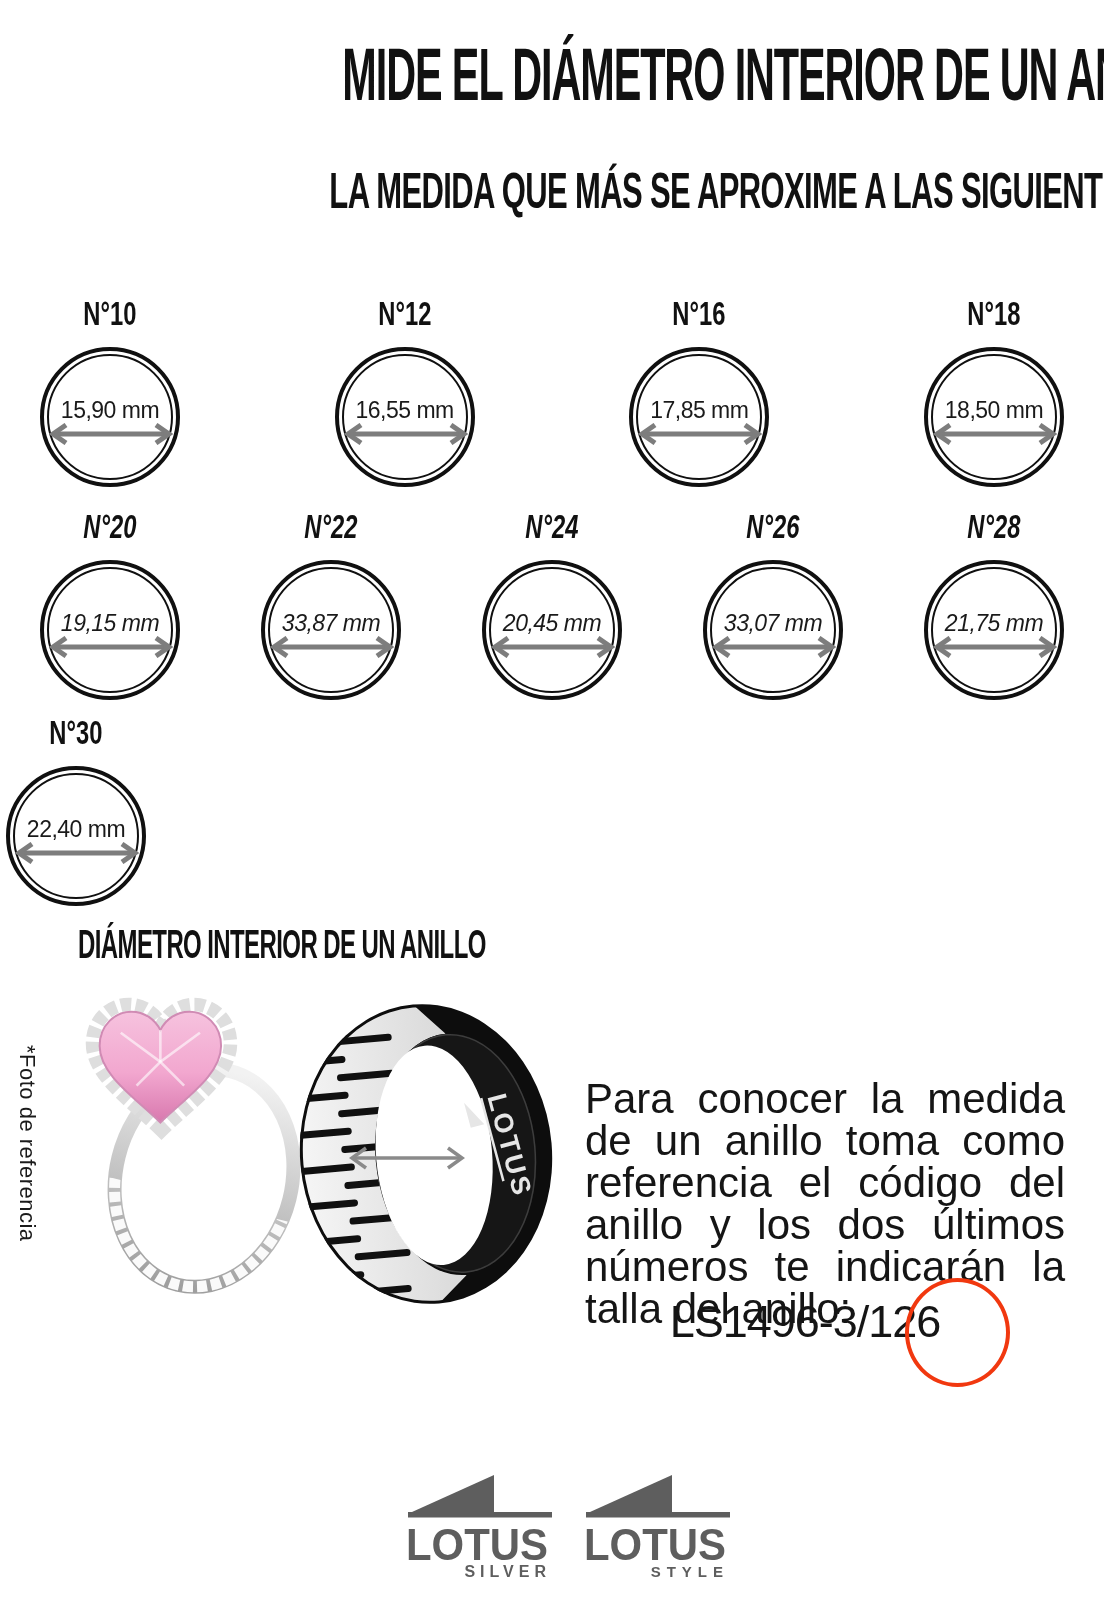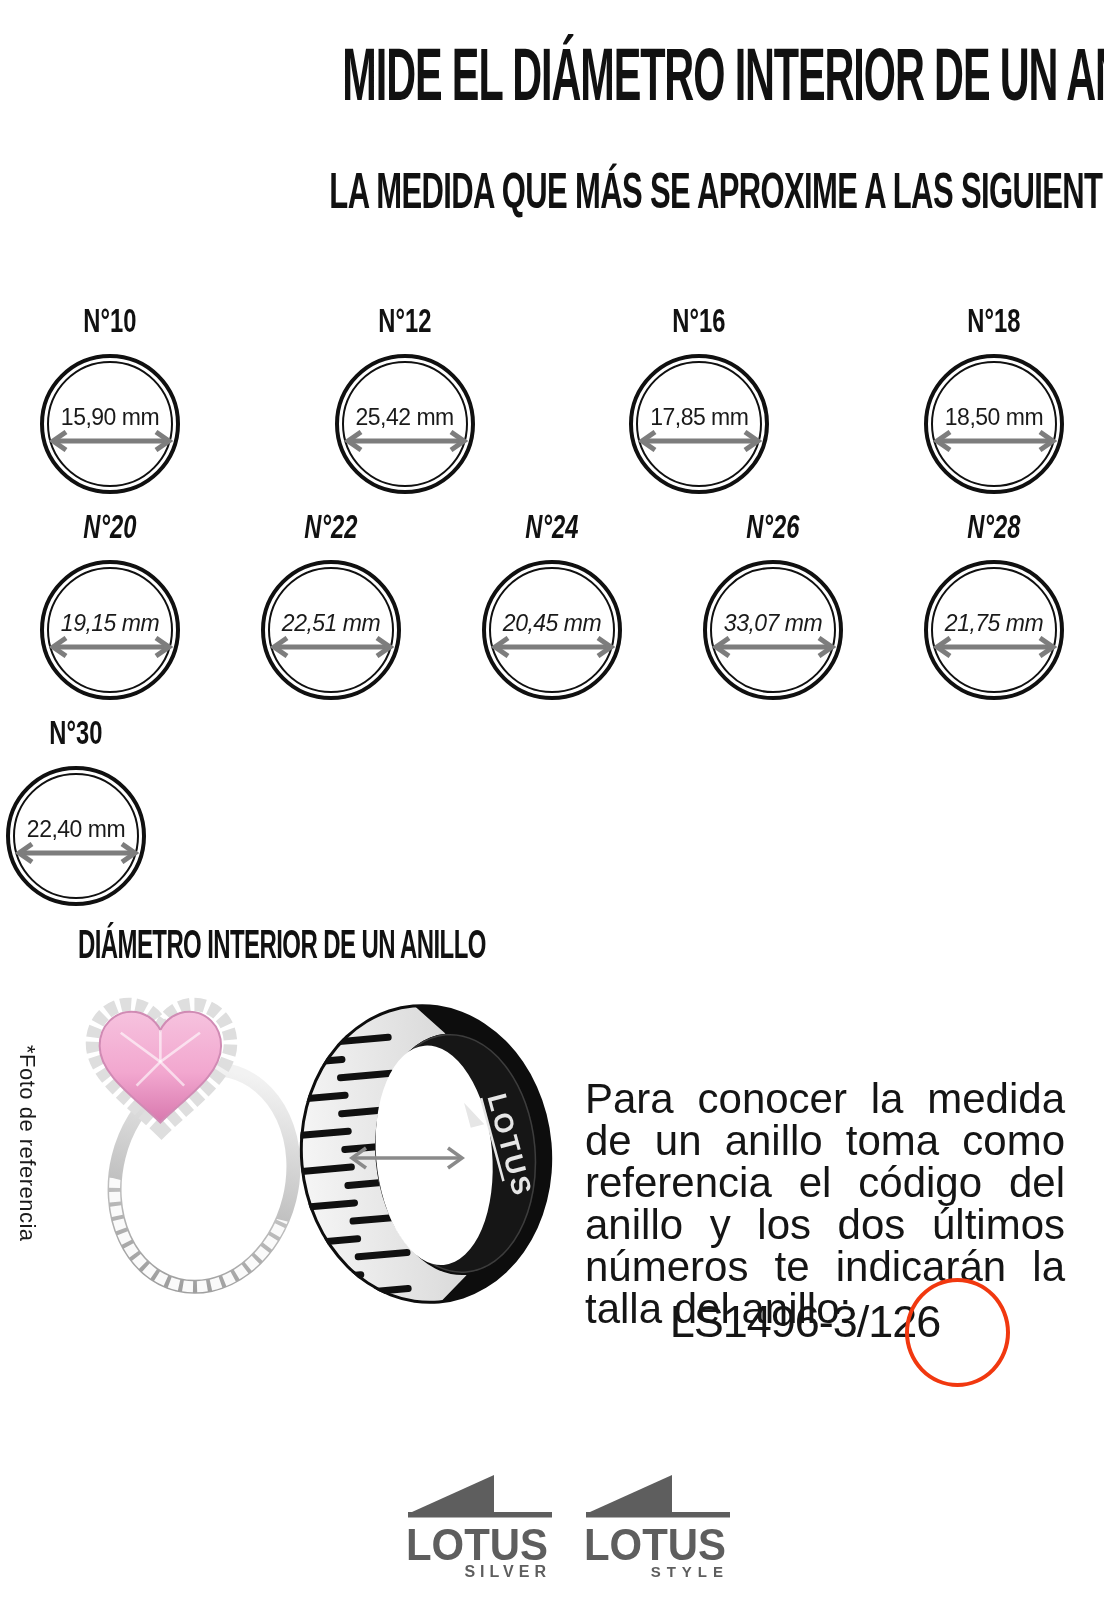--- a/index.html
+++ b/index.html
@@ -12,21 +12,21 @@
   
   .cond { display:inline-block; white-space:pre; transform-origin:center top; }
 
   .title-wrap    { position:absolute; top:32px;  left:0; width:100%; text-align:center; }
   .title-wrap .cond { font-size:74px; font-weight:bold; letter-spacing:-2px; transform:scaleX(.56); }
 
   .subtitle-wrap { position:absolute; top:162px; left:0; width:100%; text-align:center; }
   .subtitle-wrap .cond { font-size:50px; font-weight:bold; letter-spacing:-1px; transform:scaleX(.62); }
 
   .size-row  { position:absolute; left:34px; width:1036px; display:flex; justify-content:space-between; }
-  #row-1 { top:304px;gap:25px; }
+  #row-1 { top:297px;gap:25px; }
   #row-2 { top:510px;font-style:italic; }
   #row-3 { top:716px; left:0; width:100%; }
 
   .size-cell { width:152px; display:flex; flex-direction:column; align-items:center; }
   .size-label{ font-size:33px; font-weight:bold; transform:scaleX(.72); transform-origin:center top;
                white-space:pre; line-height:1; }
   .ring-circle { position:relative; width:140px; height:140px; margin-top:17px; }
   .rc-outer { position:absolute; inset:0;  border:4px solid #101010; border-radius:50%; }
   .rc-inner { position:absolute; inset:7px; border:2px solid #101010; border-radius:50%; }
   .measure  { position:absolute; top:50px; left:0; right:0; text-align:center;
@@ -87,21 +87,21 @@
           </g>
         </svg>
       </div>
     </div>
 
     <div class="size-cell">
       <div class="size-label">N°12</div>
       <div class="ring-circle">
         <div class="rc-outer"></div>
         <div class="rc-inner"></div>
-        <div class="measure">25,42 mm</div>
+        <div class="measure">16,55 mm</div>
         <svg class="dia-arrow" viewBox="0 0 124 22" preserveAspectRatio="none">
           <g stroke="#7d7d7d" stroke-width="5" fill="none">
             <line x1="5" y1="11" x2="119" y2="11"></line>
             <polyline points="17,2 4,11 17,20"></polyline>
             <polyline points="107,2 120,11 107,20"></polyline>
           </g>
         </svg>
       </div>
     </div>
 
@@ -153,21 +153,21 @@
           </g>
         </svg>
       </div>
     </div>
 
     <div class="size-cell">
       <div class="size-label">N°22</div>
       <div class="ring-circle">
         <div class="rc-outer"></div>
         <div class="rc-inner"></div>
-        <div class="measure">22,51 mm</div>
+        <div class="measure">33,87 mm</div>
         <svg class="dia-arrow" viewBox="0 0 124 22" preserveAspectRatio="none">
           <g stroke="#7d7d7d" stroke-width="5" fill="none">
             <line x1="5" y1="11" x2="119" y2="11"></line>
             <polyline points="17,2 4,11 17,20"></polyline>
             <polyline points="107,2 120,11 107,20"></polyline>
           </g>
         </svg>
       </div>
     </div>
 

